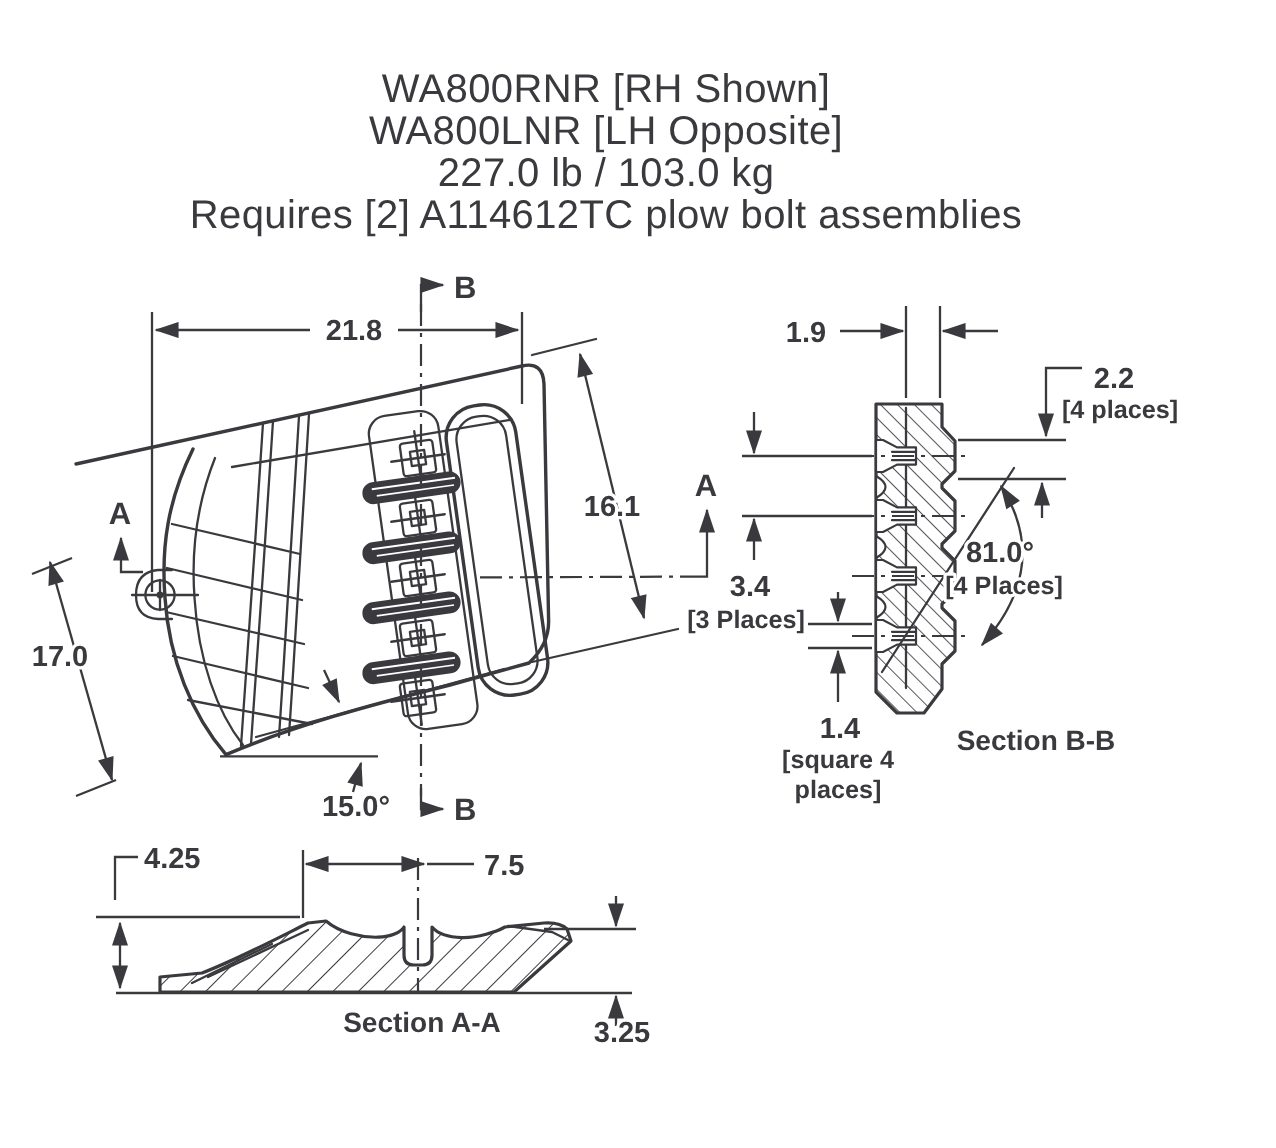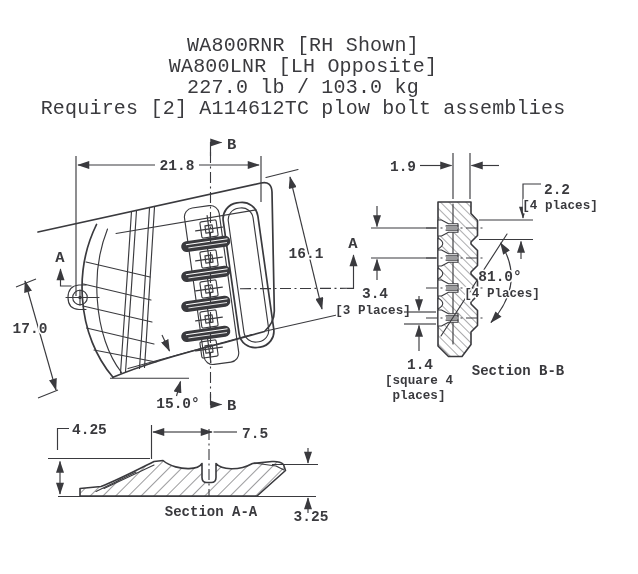--- a/index.html
+++ b/index.html
@@ -1,18 +1,18 @@
 <!DOCTYPE html>
 <html style="--ink: #3a3a3e; --paper: #ffffff;"><head>
 <meta charset="utf-8">
 <style>
   :root { --ink:#3a3a3e; --paper:#ffffff; }
   html,body { margin:0; padding:0; background:var(--paper); }
   .stage { width:638px; height:574px; position:relative; background:var(--paper);
-           font-family:Liberation Mono, monospace; overflow:hidden; }
+           font-family:Liberation Sans, sans-serif; overflow:hidden; }
   svg { display:block; }
   .ol   { fill:none; stroke:var(--ink); stroke-width:1.7; stroke-linecap:round; stroke-linejoin:round; }
   .ol2  { fill:none; stroke:var(--ink); stroke-width:1.15; stroke-linecap:round; stroke-linejoin:round; }
   .dim  { fill:none; stroke:var(--ink); stroke-width:1.15; }
   .cl   { fill:none; stroke:var(--ink); stroke-width:1.1; stroke-dasharray:11 3.5 2 3.5; }
   .hpart{ stroke:var(--ink); stroke-width:1.6; stroke-linejoin:round; }
   .hole { fill:#fff; stroke:var(--ink); stroke-width:1.1; stroke-linejoin:round; }
   text  { fill:var(--ink); paint-order:stroke; stroke:#fff; stroke-width:3.2px; stroke-linejoin:round; }
   .t-title { font-size:20px; font-weight:500; letter-spacing:.2px; text-anchor:middle; stroke-width:0; }
   .t-dim   { font-size:14.5px; font-weight:600; text-anchor:middle; }

